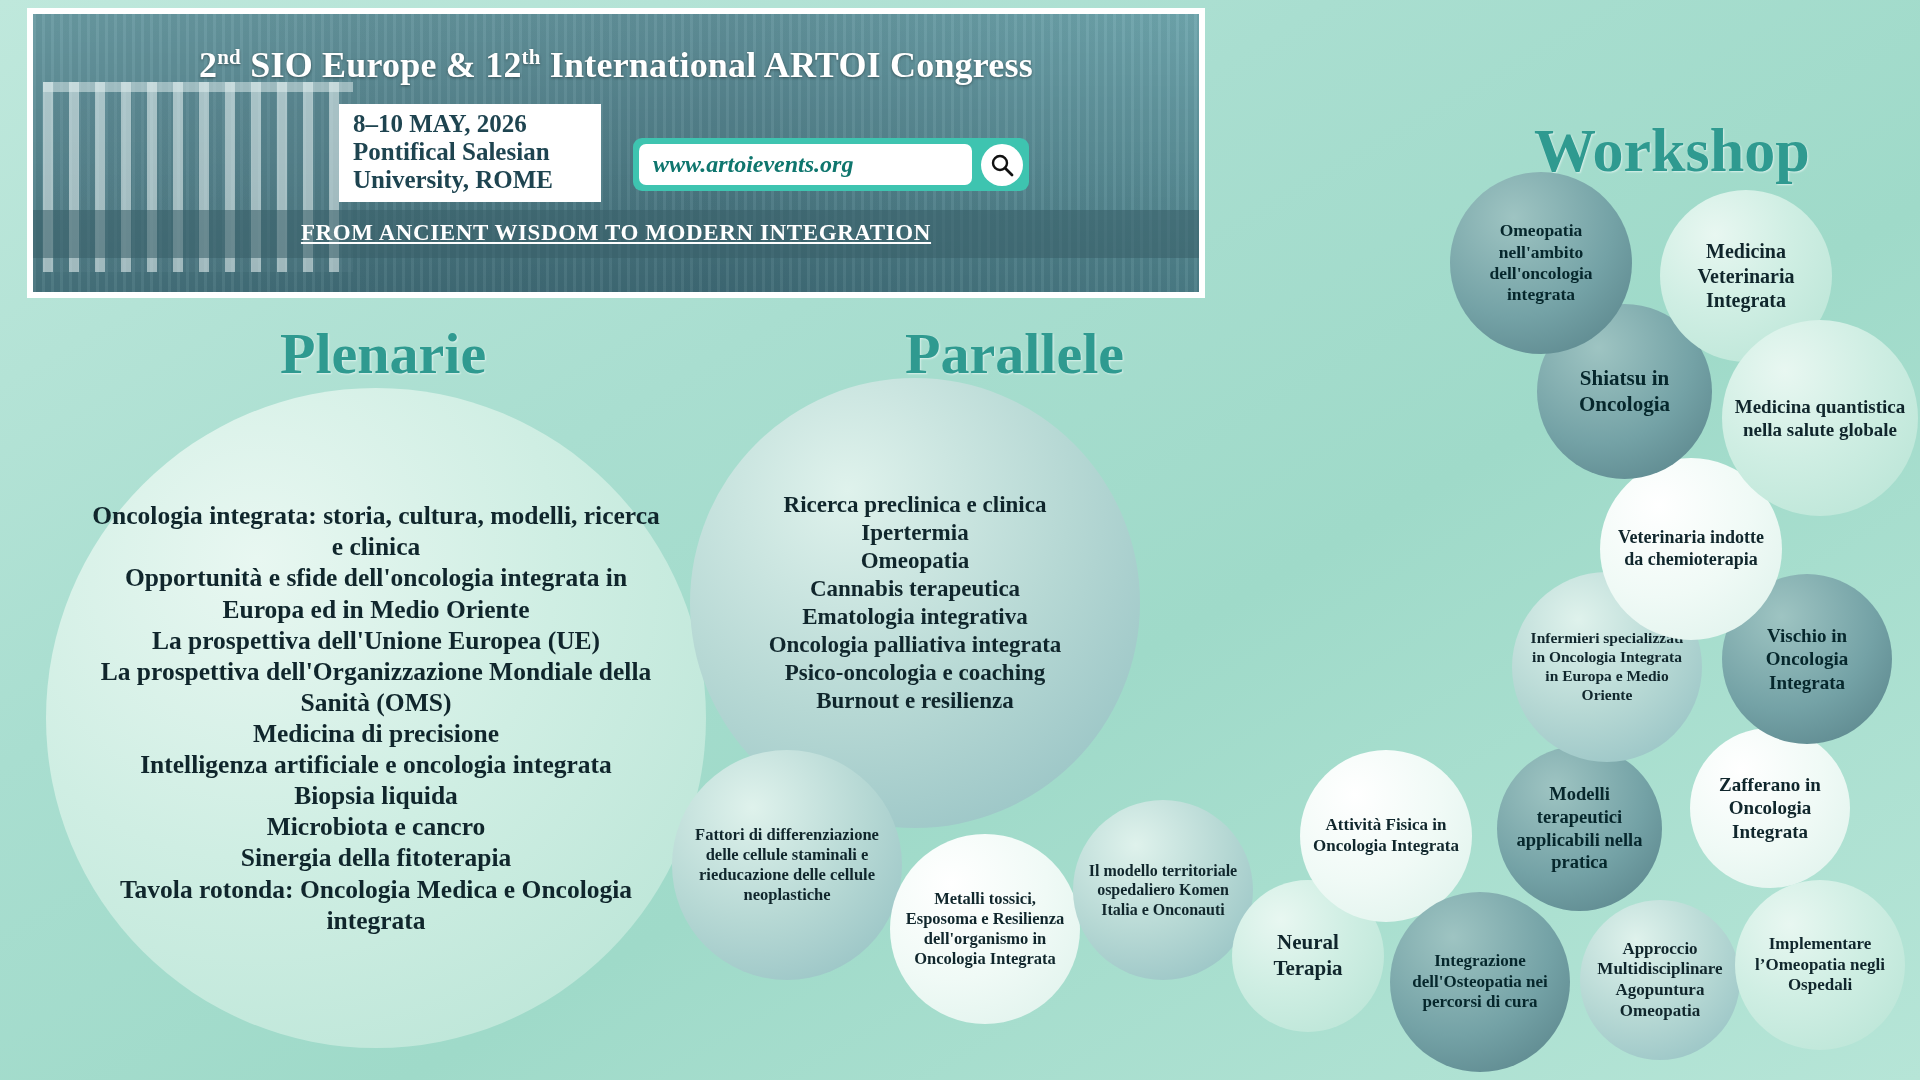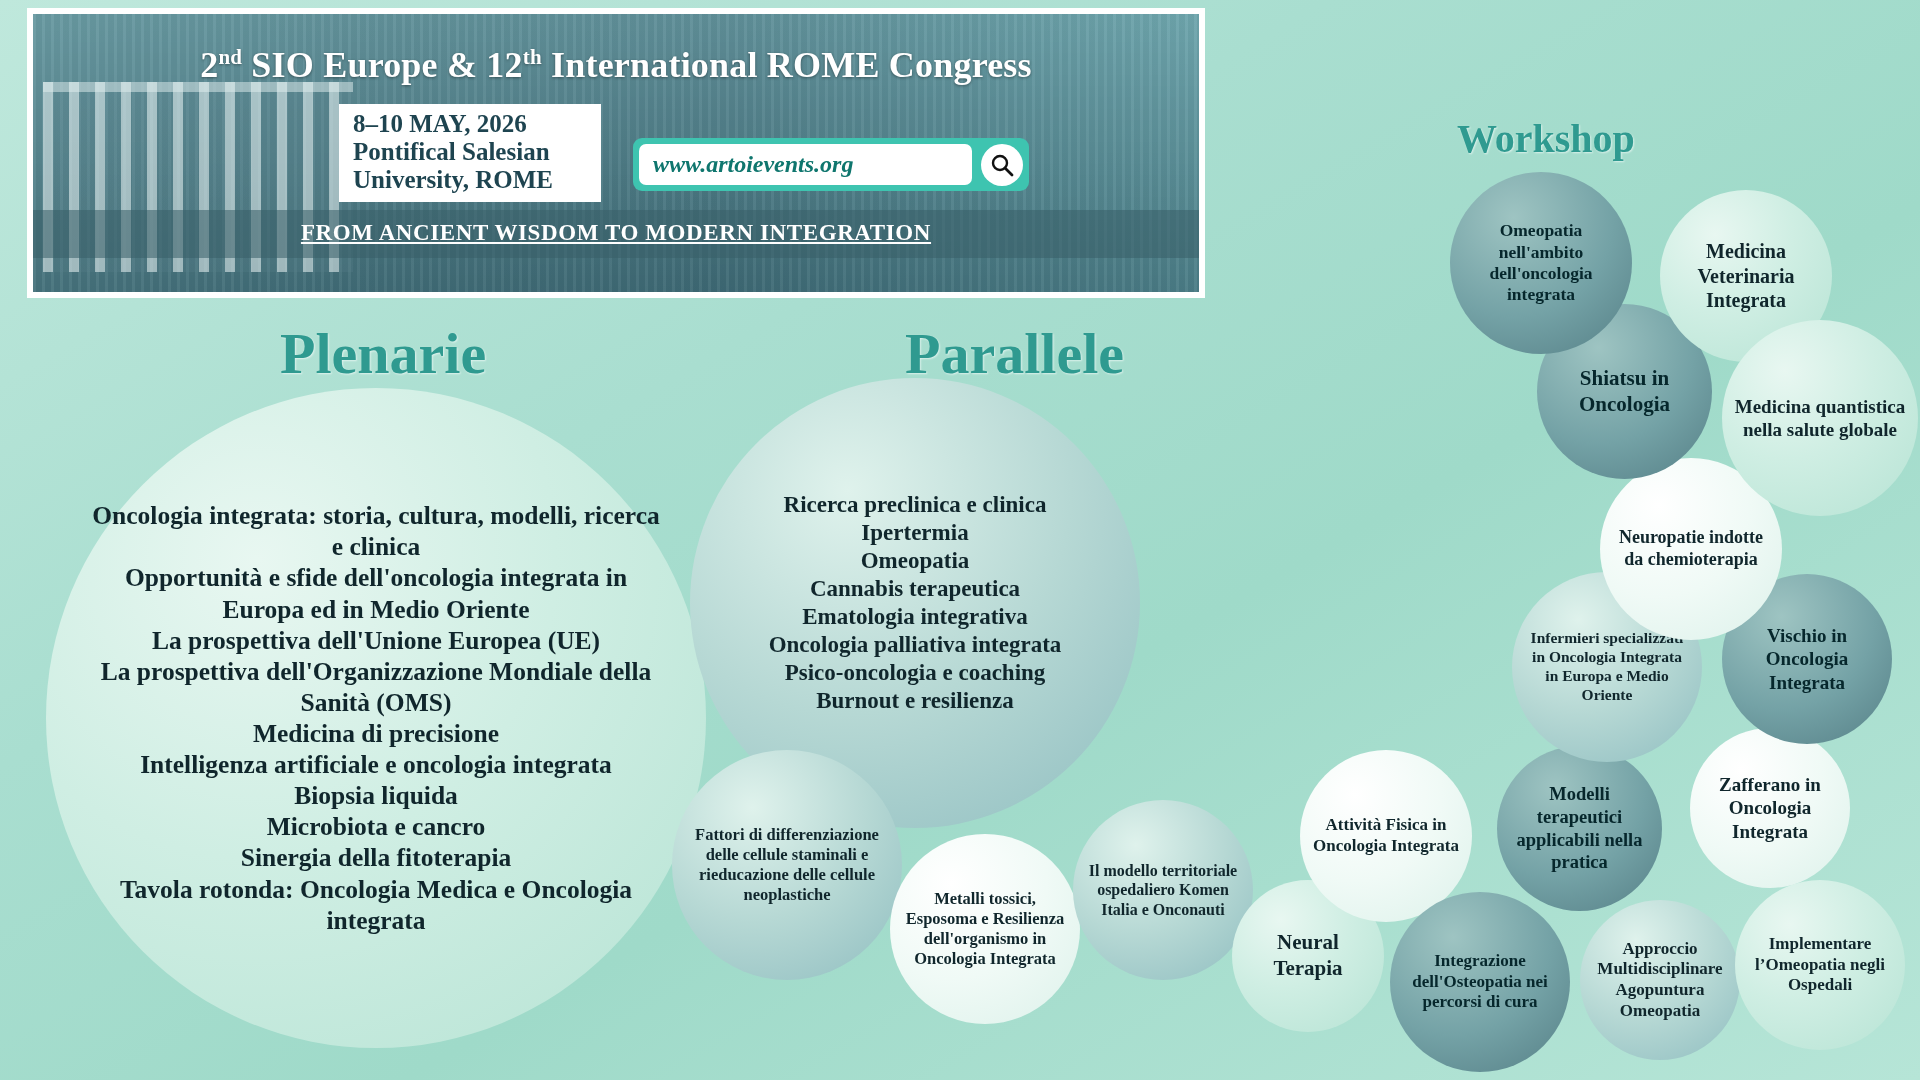--- a/index.html
+++ b/index.html
@@ -136,21 +136,21 @@
   .section-title {
     position: absolute;
     color: #2f9a90;
     font-weight: bold;
     font-size: 58px;
     text-shadow: 1px 1px 2px rgba(255,255,255,0.6);
     white-space: nowrap;
   }
   #title-plenarie { left: 280px; top: 320px; }
   #title-parallele { left: 905px; top: 320px; }
-  #title-workshop { left: 1457px; top: 115px; font-size: 40px; }
+  #title-workshop { left: 1534px; top: 115px; font-size: 62px; }
 
   
   .bubble {
     position: absolute;
     border-radius: 50%;
     display: flex;
     align-items: center;
     justify-content: center;
     text-align: center;
     color: #10262c;
@@ -177,21 +177,21 @@
 <body>
 
 <div id="poster">
 
   <div class="banner">
     <div class="banner-inner">
       <div class="banner-photo"></div>
       <div class="banner-columns"></div>
 
       <div class="banner-title">
-        <span>2</span><sup>nd</sup><span> SIO Europe &amp; 12</span><sup>th</sup><span> International ROME Congress</span>
+        <span>2</span><sup>nd</sup><span> SIO Europe &amp; 12</span><sup>th</sup><span> International ARTOI Congress</span>
       </div>
 
       <div class="meta-box">
         <div>8–10 MAY, 2026</div>
         <div>Pontifical Salesian</div>
         <div>University, ROME</div>
       </div>
 
       <div class="url-pill">
         <div class="url-field">www.artoievents.org</div>
@@ -262,21 +262,21 @@
 
   <div class="bubble b-dark" style="left:1722px; top:574px; width:170px; height:170px; font-size:19px; padding:0 10px; color:#06272c;">
     <span>Vischio in Oncologia Integrata</span>
   </div>
 
   <div class="bubble b-mid" style="left:1512px; top:572px; width:190px; height:190px; font-size:15.5px; padding:0 12px;">
     <span>Infermieri specializzati in Oncologia Integrata in Europa e Medio Oriente</span>
   </div>
 
   <div class="bubble b-white" style="left:1600px; top:458px; width:182px; height:182px; font-size:18px; padding:0 12px;">
-    <span>Neuropatie indotte da chemioterapia</span>
+    <span>Veterinaria indotte da chemioterapia</span>
   </div>
 
   <div class="bubble b-dark" style="left:1537px; top:304px; width:175px; height:175px; font-size:21px; padding:0 10px; color:#06272c;">
     <span>Shiatsu in Oncologia</span>
   </div>
 
   <div class="bubble b-dark" style="left:1450px; top:172px; width:182px; height:182px; font-size:17.5px; padding:0 12px; color:#06272c;">
     <span>Omeopatia nell'ambito dell'oncologia integrata</span>
   </div>
 

